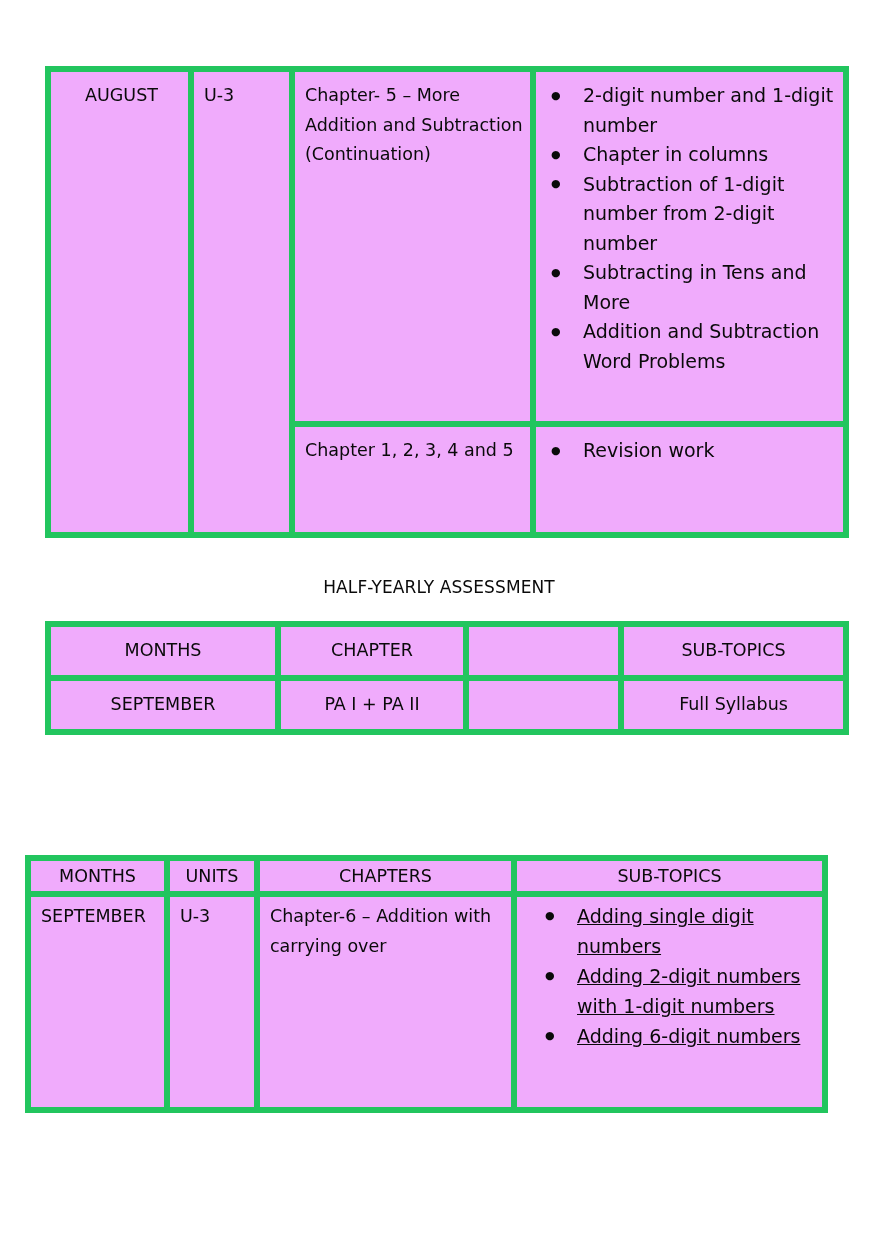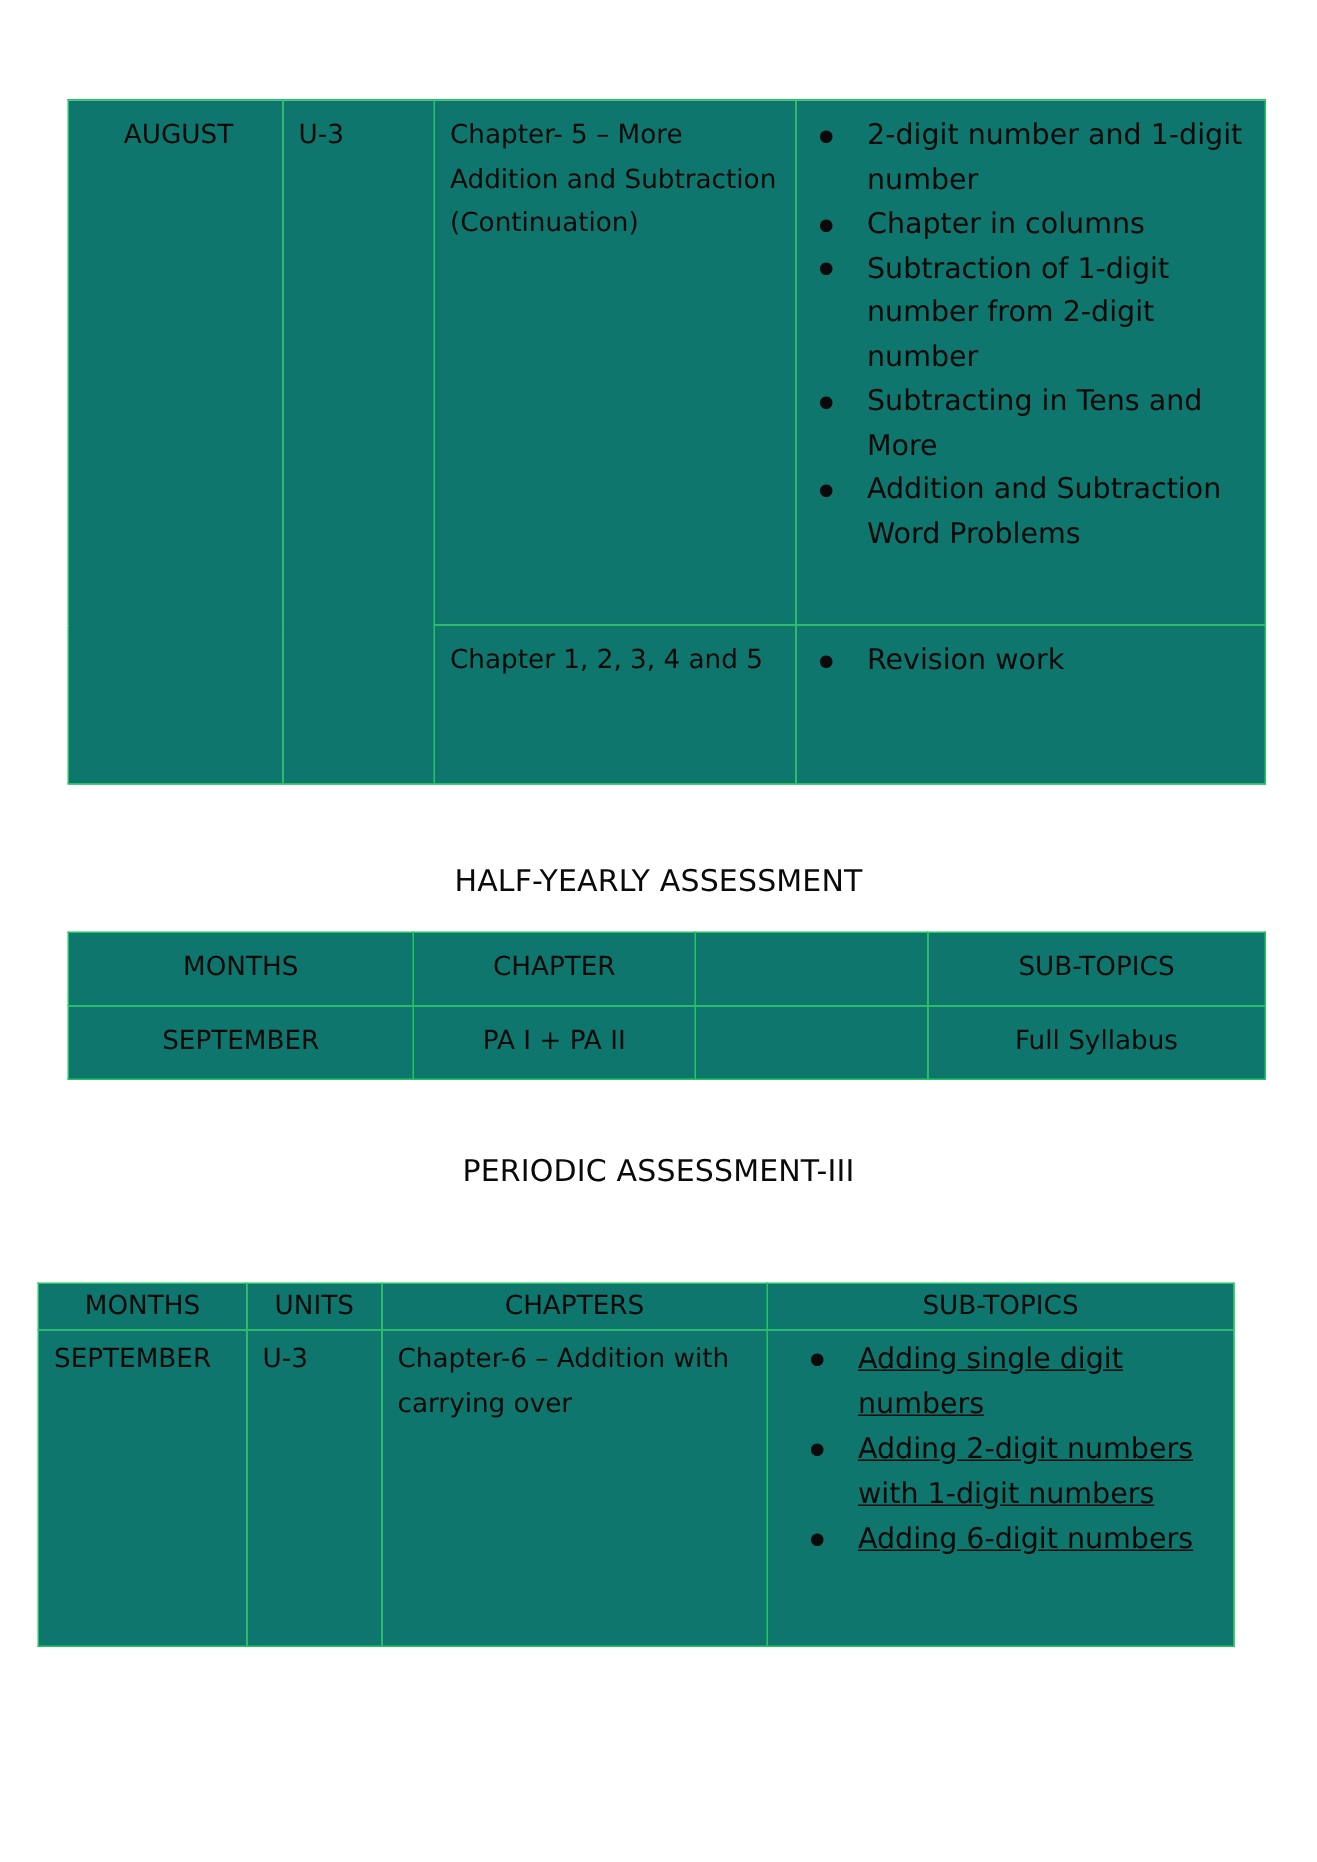--- a/index.html
+++ b/index.html
@@ -22,24 +22,24 @@
   }
 
   
   table.doc-table {
     border-collapse: collapse;
     position: absolute;
     table-layout: fixed;
     background: #ffffff;
   }
   table.doc-table td {
-    border: 1px solid #22c55e;
+    border: 6px solid #22c55e;
     vertical-align: top;
     padding: 0;
-    background: #0f766e;
+    background: #f0abfc;
   }
 
   .cell-pad {
     padding: 9px 6px 8px 10px;
     font-size: 17.5px;
     line-height: 29.5px;
   }
   .cell-center {
     text-align: center;
   }
@@ -63,21 +63,21 @@
     top: -0.5px;
     font-size: 11px;
     line-height: 30px;
   }
 
   
   .section-heading {
     position: absolute;
     width: 100%;
     text-align: center;
-    font-size: 20px;
+    font-size: 17px;
     line-height: 22px;
     letter-spacing: 0.1px;
   }
 
   
   #table-august {
     left: 45px;
     top: 66px;
     width: 798px;
   }
@@ -218,21 +218,20 @@
         <td>
           <div class="cell-pad cell-center"></div>
         </td>
         <td>
           <div class="cell-pad cell-center">Full Syllabus</div>
         </td>
       </tr>
     </tbody>
   </table>
 
-  <div class="section-heading" style="top:769px;">PERIODIC ASSESSMENT-III</div>
 
   <table class="doc-table" id="table-pa3">
     <colgroup>
       <col class="col-a">
         <col class="col-b">
         <col class="col-c">
         <col class="col-d">
     </colgroup>
     <tbody>
       <tr class="head-row">

